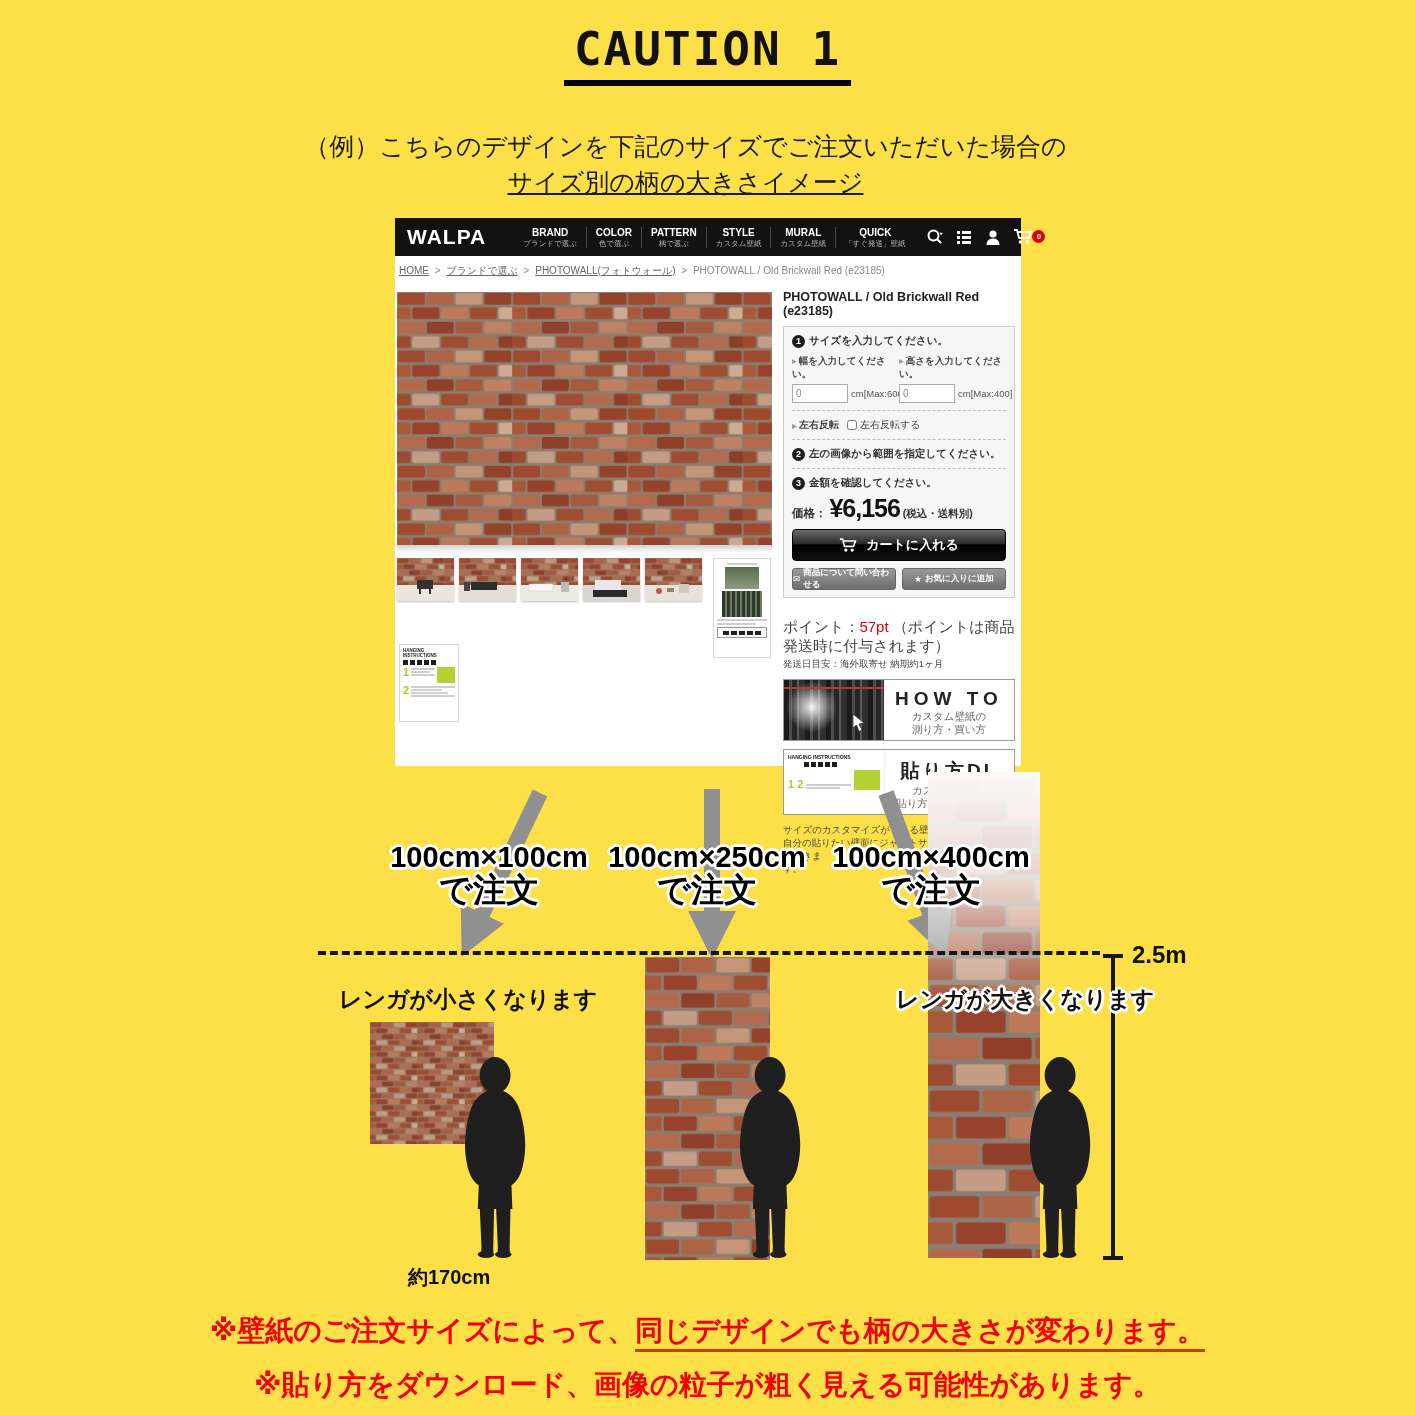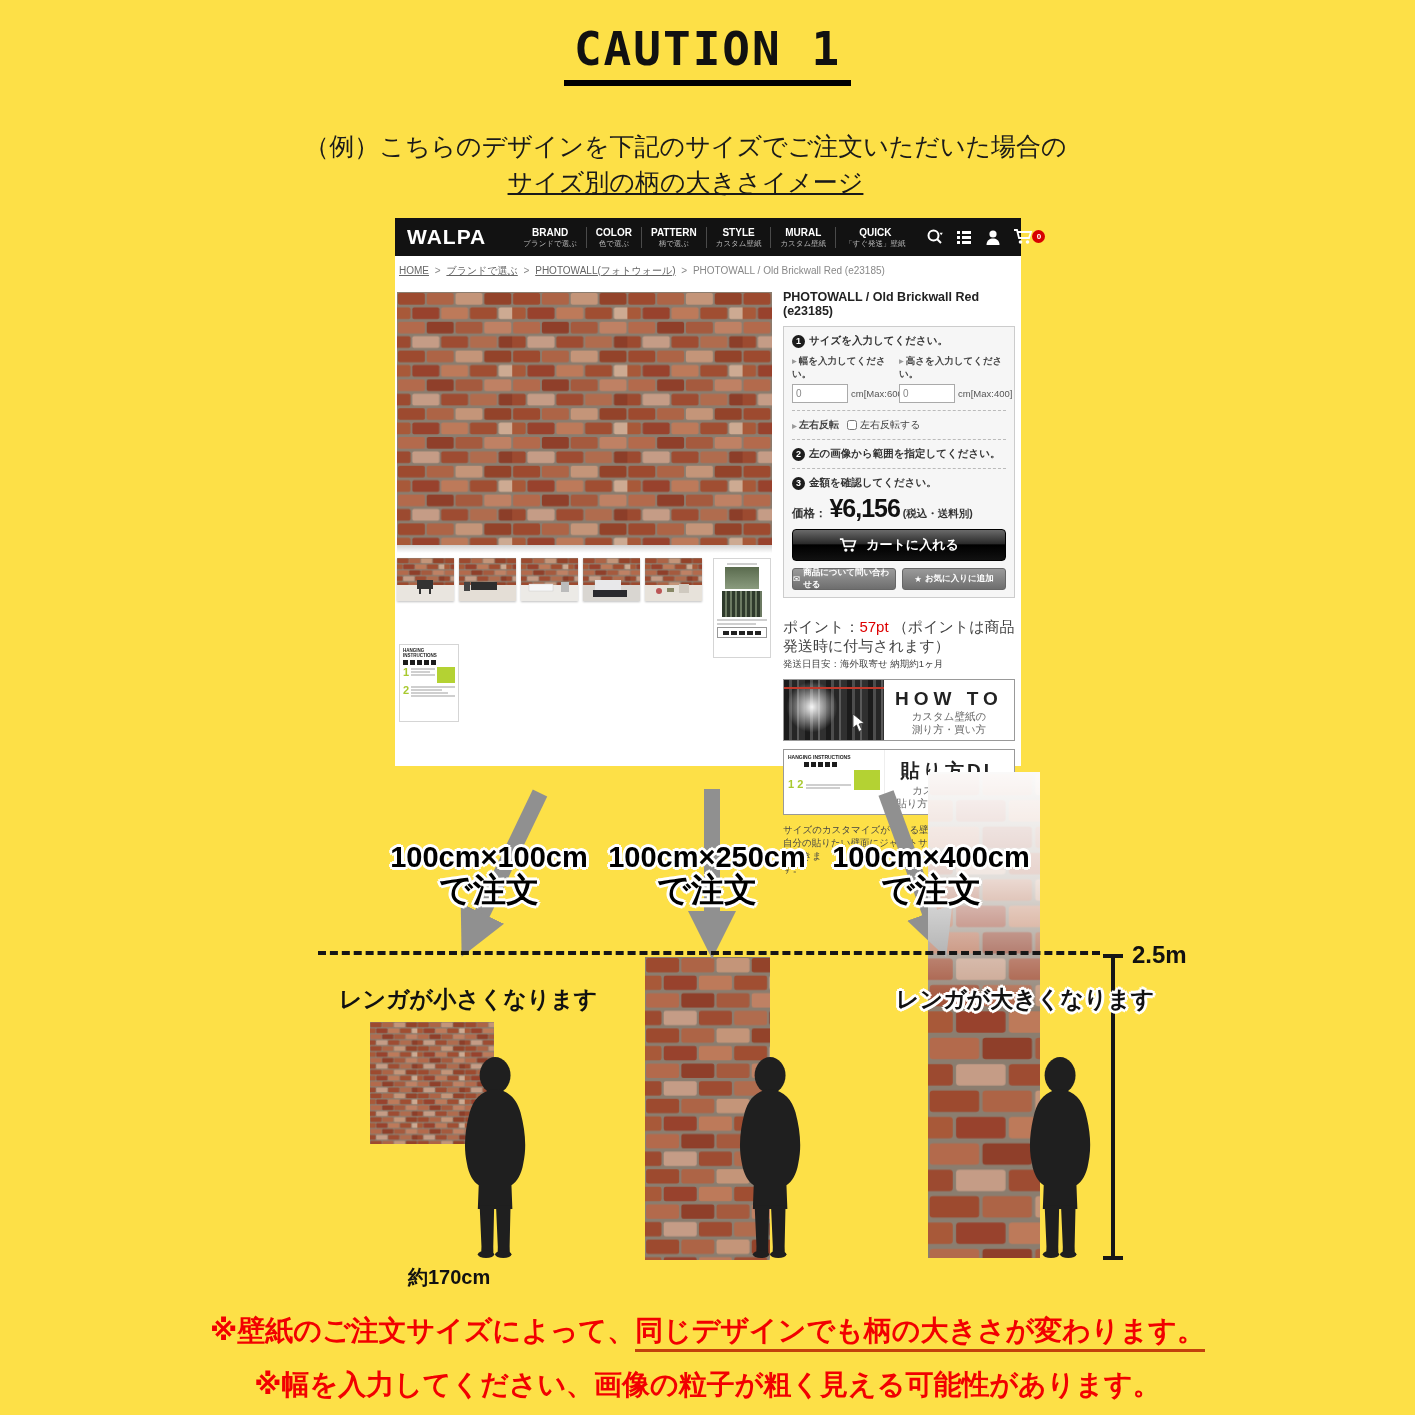--- a/index.html
+++ b/index.html
@@ -483,15 +483,15 @@
     </svg>
   <svg class="person" style="left:1011px;top:1052px;" width="100" height="212" viewBox="0 0 110 232">
       <use href="#person-g" xlink:href="#person-g"></use>
     </svg>
 
   <div class="abs phlabel">約170cm</div>
 
   <div class="abs warn" style="top:1312px;">
     <span>※壁紙のご注文サイズによって、</span><span class="ul">同じデザインでも柄の大きさが変わります。</span>
   </div>
-  <div class="abs warn" style="top:1366px;">※幅を入力してください、画像の粒子が粗く見える可能性があります。</div>
+  <div class="abs warn" style="top:1366px;">※貼り方をダウンロード、画像の粒子が粗く見える可能性があります。</div>
 
 </div>
 
 </body></html>

